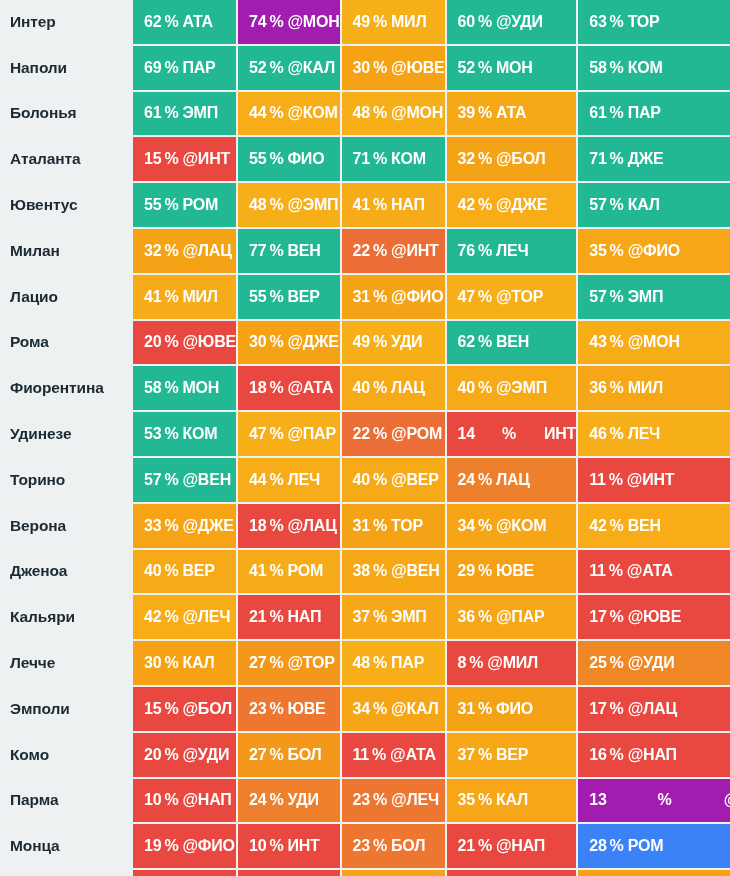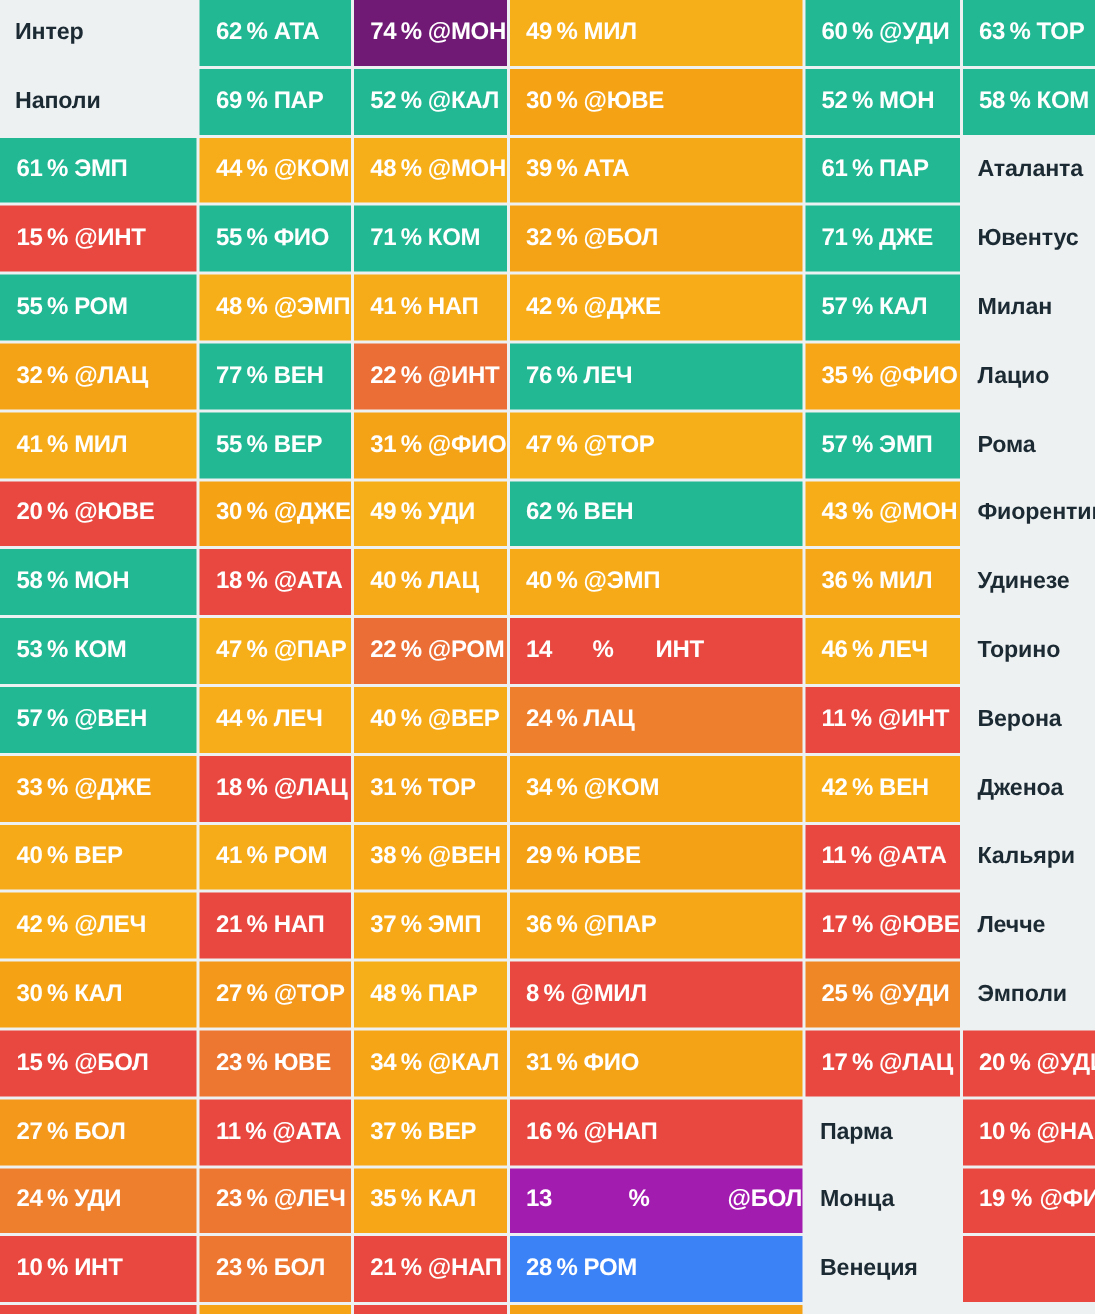--- a/index.html
+++ b/index.html
@@ -50,21 +50,21 @@
 </head>
 <body>
 
 <div id="grid">
     <div class="team">Интер</div>
     <div class="cell" style="background: rgb(34, 184, 148);">
       <span class="pct">62</span>
       <span class="sym">%</span>
       <span class="opp">АТА</span>
     </div>
-    <div class="cell" style="background: #701a75;">
+    <div class="cell" style="background: #a21caf;">
       <span class="pct">74</span>
       <span class="sym">%</span>
       <span class="opp">@МОН</span>
     </div>
     <div class="cell" style="background: rgb(247, 175, 25);">
       <span class="pct">49</span>
       <span class="sym">%</span>
       <span class="opp">МИЛ</span>
     </div>
     <div class="cell" style="background: rgb(34, 184, 148);">
@@ -96,20 +96,21 @@
     <div class="cell" style="background: rgb(34, 184, 148);">
       <span class="pct">52</span>
       <span class="sym">%</span>
       <span class="opp">МОН</span>
     </div>
     <div class="cell" style="background: rgb(34, 184, 148);">
       <span class="pct">58</span>
       <span class="sym">%</span>
       <span class="opp">КОМ</span>
     </div>
+    <div class="team">Болонья</div>
     <div class="cell" style="background: rgb(34, 184, 148);">
       <span class="pct">61</span>
       <span class="sym">%</span>
       <span class="opp">ЭМП</span>
     </div>
     <div class="cell" style="background: rgb(247, 173, 25);">
       <span class="pct">44</span>
       <span class="sym">%</span>
       <span class="opp">@КОМ</span>
     </div>
@@ -459,20 +460,21 @@
     <div class="cell" style="background: rgb(245, 163, 22);">
       <span class="pct">31</span>
       <span class="sym">%</span>
       <span class="opp">ФИО</span>
     </div>
     <div class="cell" style="background: rgb(232, 72, 63);">
       <span class="pct">17</span>
       <span class="sym">%</span>
       <span class="opp">@ЛАЦ</span>
     </div>
+    <div class="team">Комо</div>
     <div class="cell" style="background: rgb(232, 72, 63);">
       <span class="pct">20</span>
       <span class="sym">%</span>
       <span class="opp">@УДИ</span>
     </div>
     <div class="cell" style="background: rgb(243, 152, 27);">
       <span class="pct">27</span>
       <span class="sym">%</span>
       <span class="opp">БОЛ</span>
     </div>
@@ -511,21 +513,21 @@
       <span class="pct">35</span>
       <span class="sym">%</span>
       <span class="opp">КАЛ</span>
     </div>
     <div class="cell" style="background: #a21caf; gap: 48px;">
       <span class="pct">13</span>
       <span class="sym">%</span>
       <span class="opp">@БОЛ</span>
     </div>
     <div class="team">Монца</div>
-    <div class="cell" style="background: rgb(232, 72, 63); justify-content: space-between;">
+    <div class="cell" style="background: rgb(232, 72, 63);">
       <span class="pct">19</span>
       <span class="sym">%</span>
       <span class="opp">@ФИО</span>
     </div>
     <div class="cell" style="background: rgb(232, 72, 63);">
       <span class="pct">10</span>
       <span class="sym">%</span>
       <span class="opp">ИНТ</span>
     </div>
     <div class="cell" style="background: rgb(237, 118, 49);">

